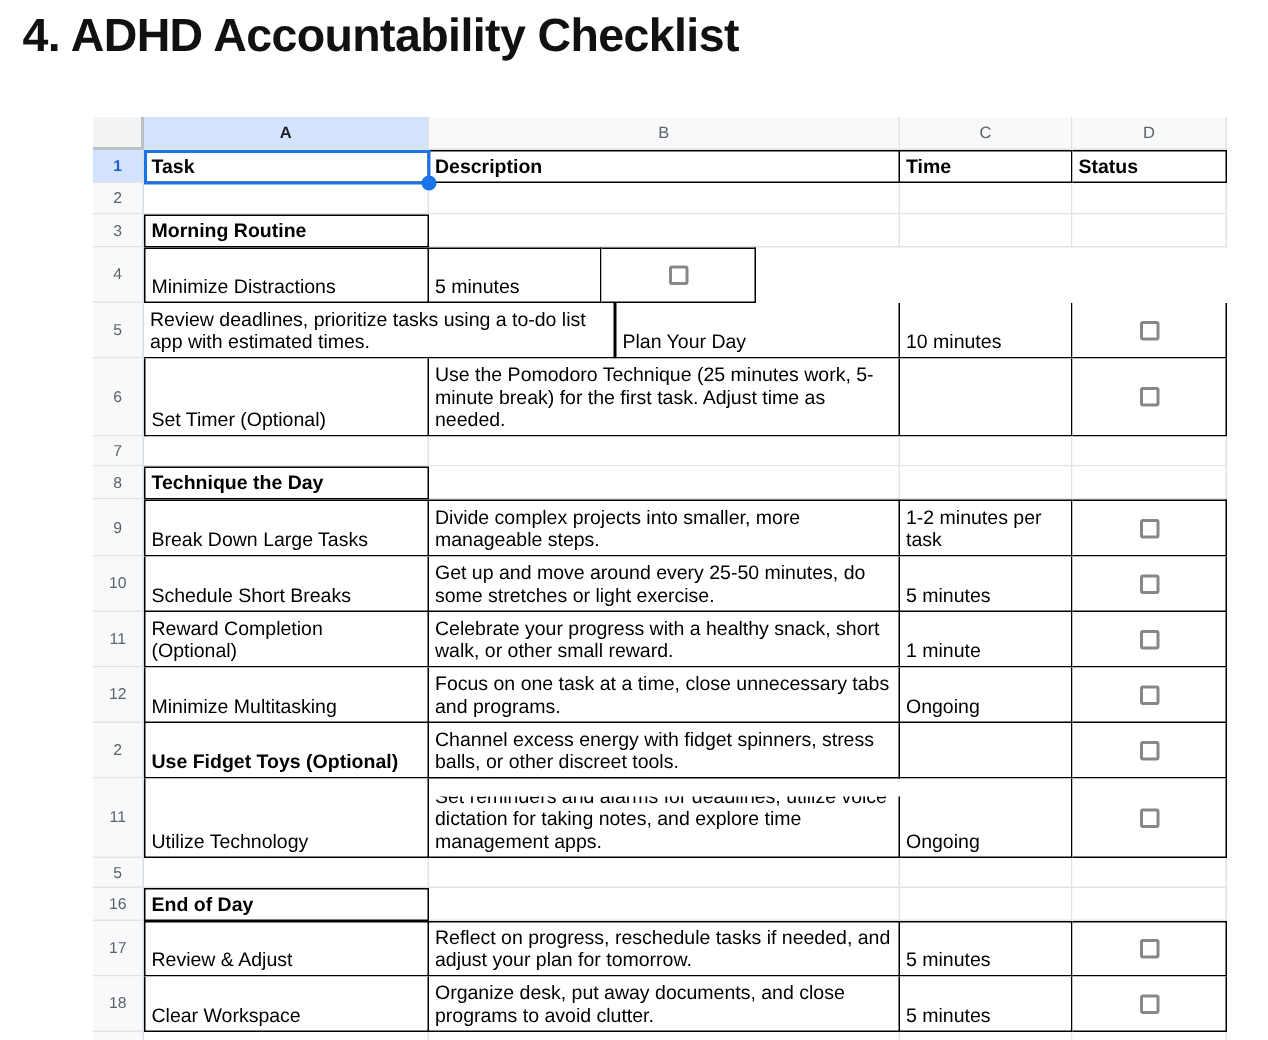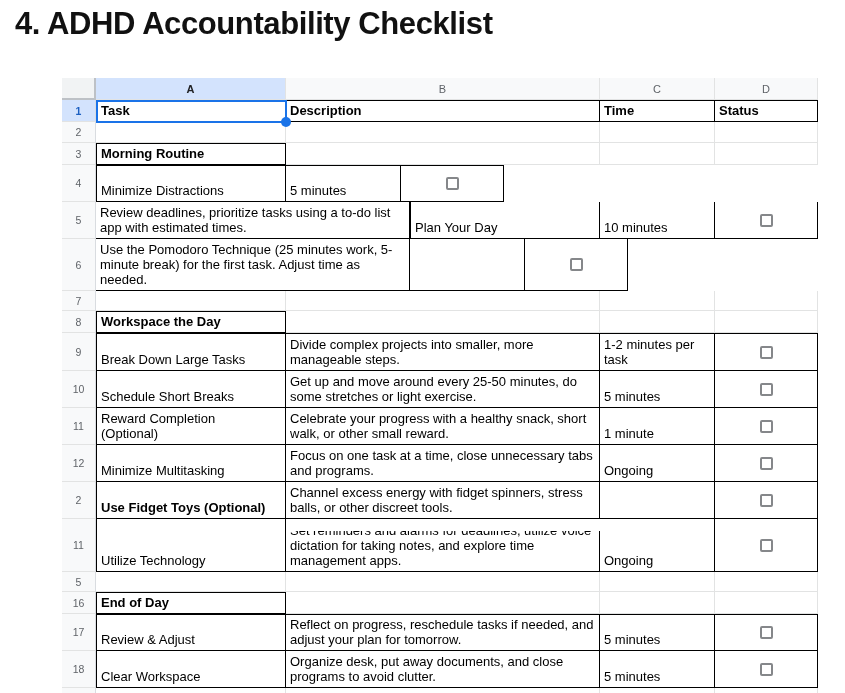--- a/index.html
+++ b/index.html
@@ -107,34 +107,35 @@
       </div>
       <div class="row" style="height: 37px;">
         <div class="rownum">5</div>
         <div class="cell bb br" style="flex: 0 0 314px;">Review deadlines, prioritize tasks using a to-do list app with estimated times.</div>
         <div class="cell bb br bl" style="flex: 0 0 190px;">Plan Your Day</div>
         <div class="cell bb br" style="flex: 0 0 115px;">10 minutes</div>
         <div class="cell bb br center" style="flex: 0 0 103px;"><div class="checkbox"></div></div>
       </div>
       <div class="row" style="height: 52px;">
         <div class="rownum">6</div>
+        <div class="cell bb br bl" style="flex: 0 0 190px;">Set Timer (Optional)</div>
         <div class="cell bb br" style="flex: 0 0 314px;">Use the Pomodoro Technique (25 minutes work, 5-minute break) for the first task. Adjust time as needed.</div>
         <div class="cell bb br" style="flex: 0 0 115px;"></div>
         <div class="cell bb br center" style="flex: 0 0 103px;"><div class="checkbox"></div></div>
       </div>
       <div class="row" style="height: 20px;">
         <div class="rownum">7</div>
         <div class="cell" style="flex: 0 0 190px;"></div>
         <div class="cell" style="flex: 0 0 314px;"></div>
         <div class="cell" style="flex: 0 0 115px;"></div>
         <div class="cell" style="flex: 0 0 103px;"></div>
       </div>
       <div class="row" style="height: 22px;">
         <div class="rownum">8</div>
-        <div class="cell bb br bl bt bold" style="flex: 0 0 190px;">Workspace the Day</div>
+        <div class="cell bb br bl bt bold" style="flex: 0 0 190px;">Technique the Day</div>
         <div class="cell bold" style="flex: 0 0 314px;"></div>
         <div class="cell bold" style="flex: 0 0 115px;"></div>
         <div class="cell bold" style="flex: 0 0 103px;"></div>
       </div>
       <div class="row" style="height: 38px;">
         <div class="rownum">9</div>
         <div class="cell bb br bl bt" style="flex: 0 0 190px;">Break Down Large Tasks</div>
         <div class="cell bb br bt" style="flex: 0 0 314px;">Divide complex projects into smaller, more manageable steps.</div>
         <div class="cell bb br bt" style="flex: 0 0 115px;">1-2 minutes per task</div>
         <div class="cell bb br bt center" style="flex: 0 0 103px;"><div class="checkbox"></div></div>

